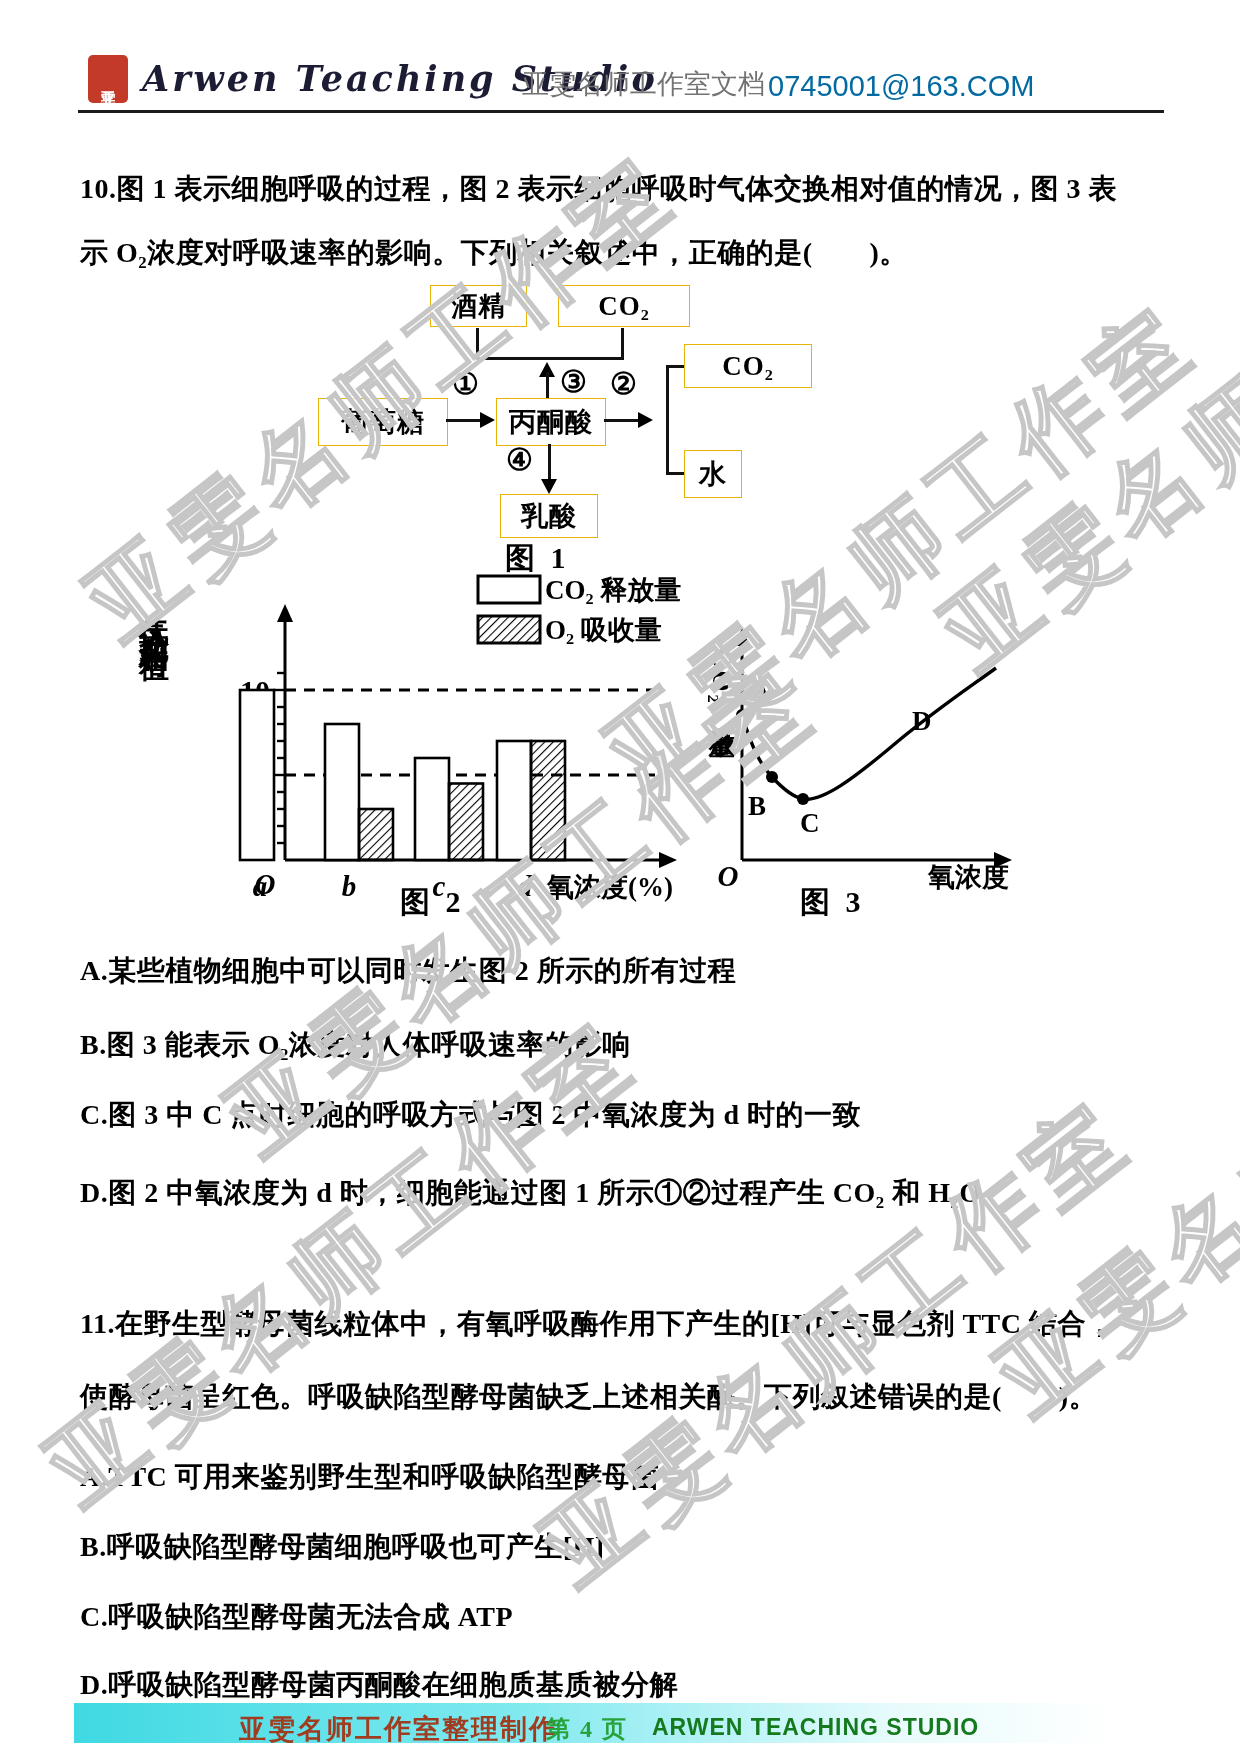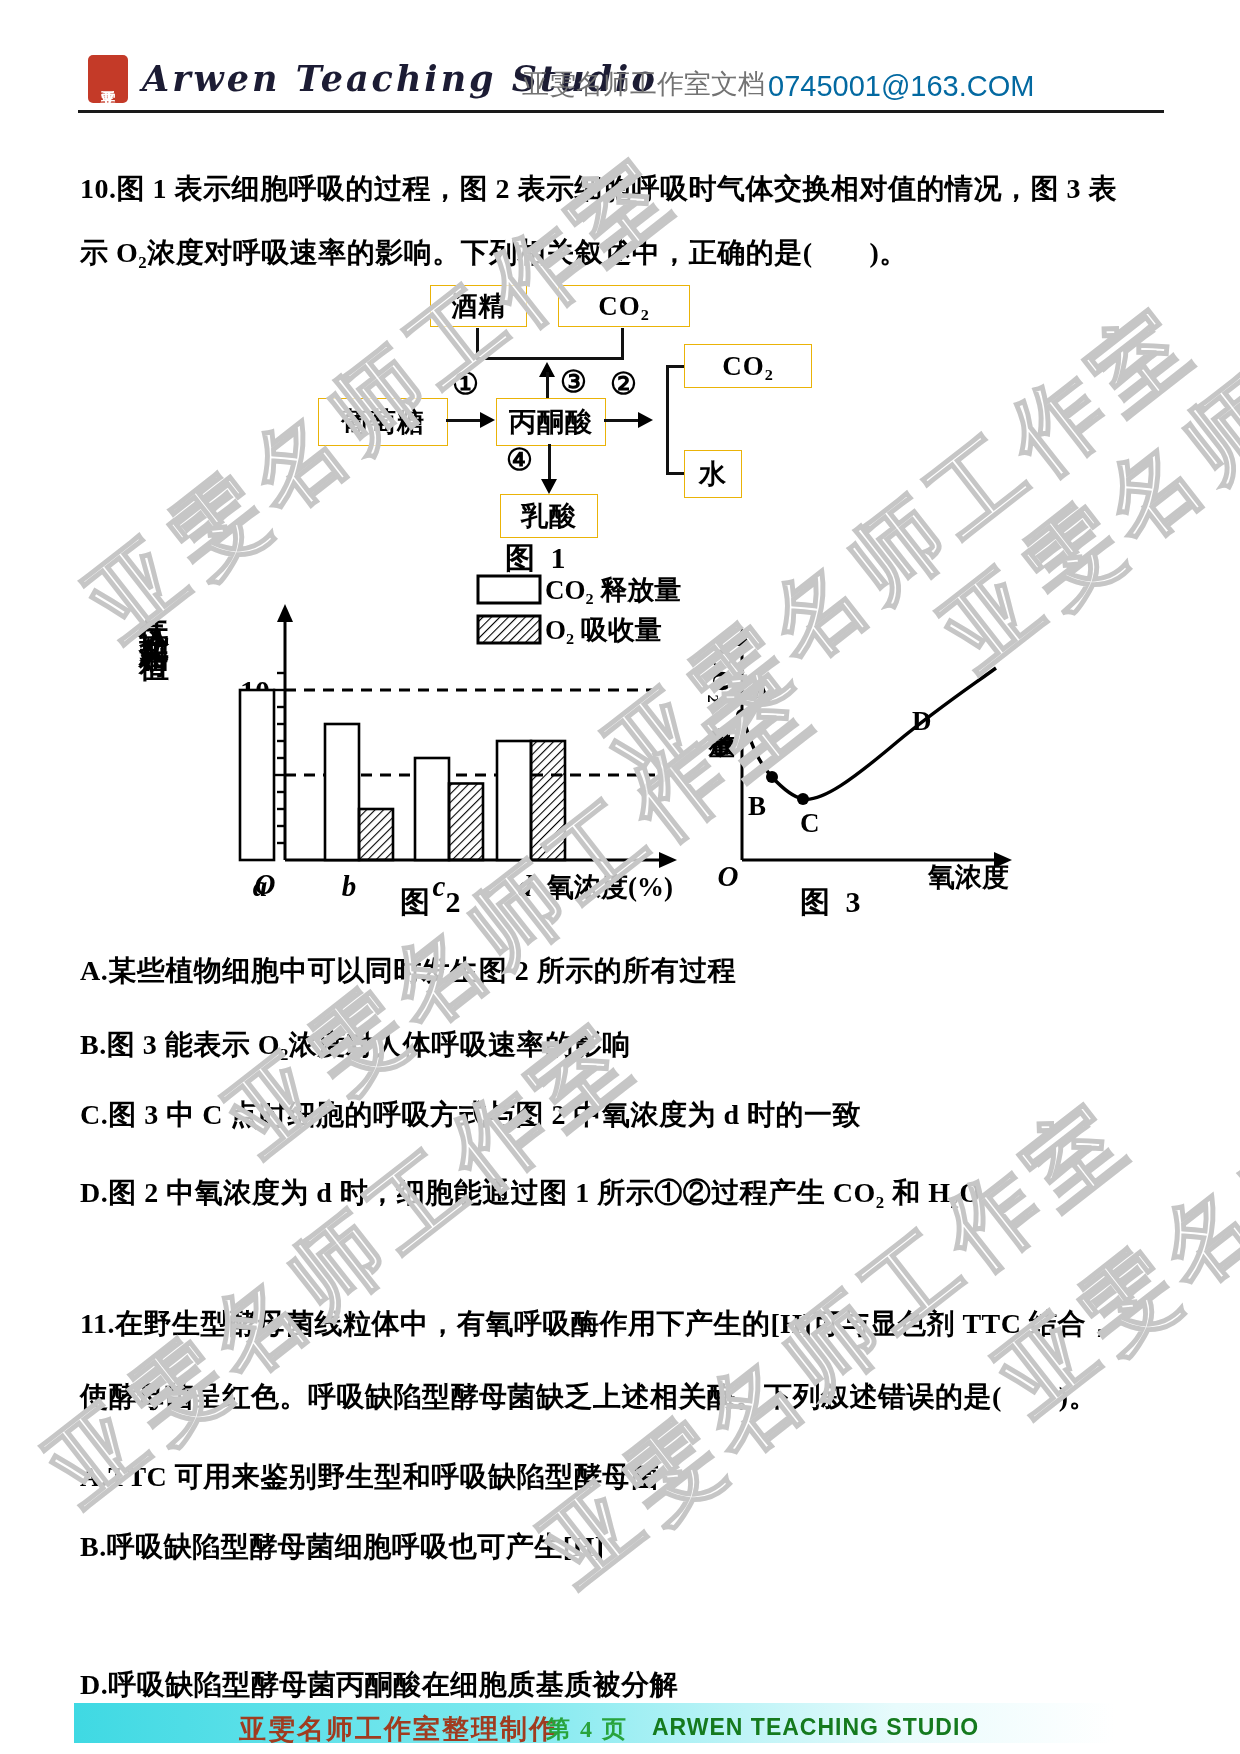--- a/index.html
+++ b/index.html
@@ -191,20 +191,21 @@
 
   <div class="qline" style="top:952px;">A.某些植物细胞中可以同时发生图 2 所示的所有过程</div>
   <div class="qline" style="top:1026px;text-align:right;">B.图 3 能表示 O₂浓度对人体呼吸速率的影响</div>
   <div class="qline" style="top:1096px;">C.图 3 中 C 点时细胞的呼吸方式与图 2 中氧浓度为 d 时的一致</div>
   <div class="qline" style="top:1174px;">D.图 2 中氧浓度为 d 时，细胞能通过图 1 所示①②过程产生 CO₂ 和 H₂O</div>
 
   <div class="qline" style="top:1305px;">11.在野生型酵母菌线粒体中，有氧呼吸酶作用下产生的[H]可与显色剂 TTC 结合，</div>
   <div class="qline" style="top:1458px;">A.TTC 可用来鉴别野生型和呼吸缺陷型酵母菌</div>
   <div class="qline" style="top:1378px;">使酵母菌呈红色。呼吸缺陷型酵母菌缺乏上述相关酶。下列叙述错误的是(　　)。</div>
   <div class="qline" style="top:1528px;">B.呼吸缺陷型酵母菌细胞呼吸也可产生[H]</div>
+  <div class="qline" style="top:1598px;">C.呼吸缺陷型酵母菌无法合成 ATP</div>
   <div class="qline" style="top:1666px;">D.呼吸缺陷型酵母菌丙酮酸在细胞质基质被分解</div>
 
   <div class="footer">
     <span class="footer-left">亚雯名师工作室整理制作</span>
     <span class="footer-page">第 4 页</span>
     <span class="footer-right">ARWEN TEACHING STUDIO</span>
   </div>
 
 </div>
 

